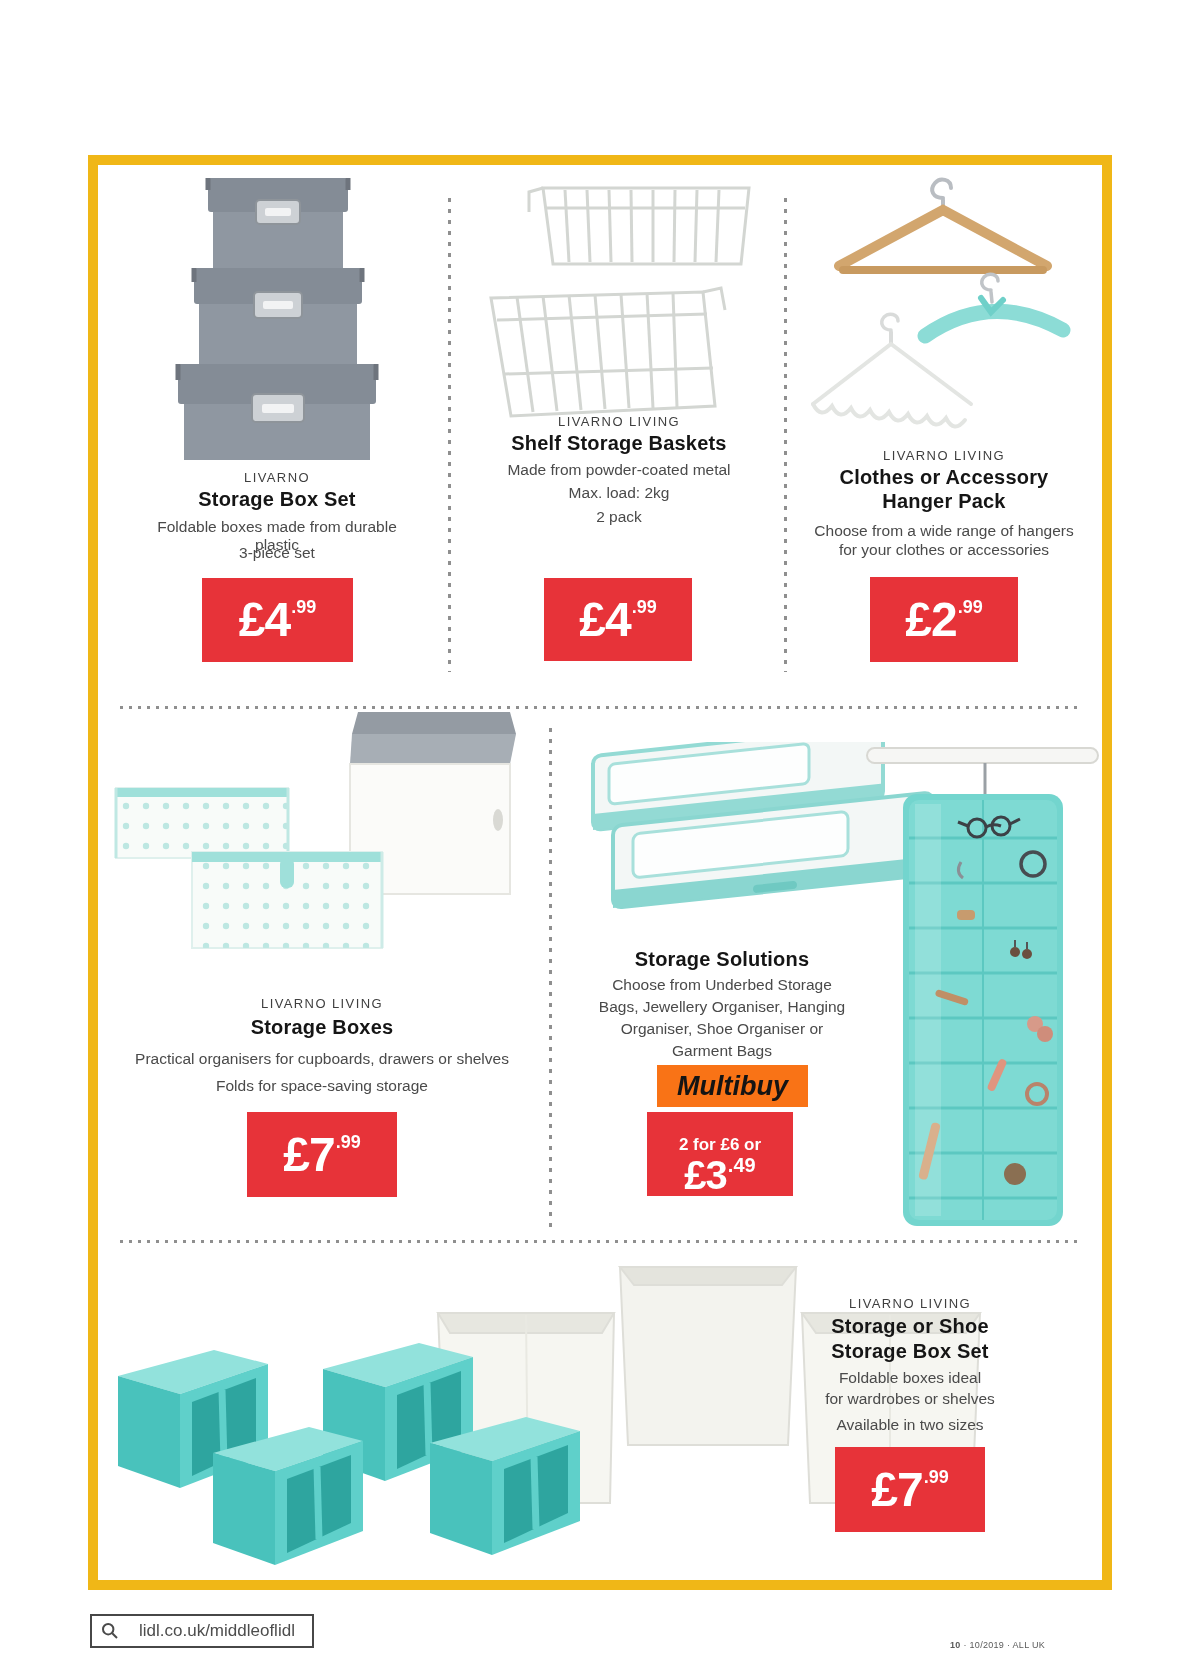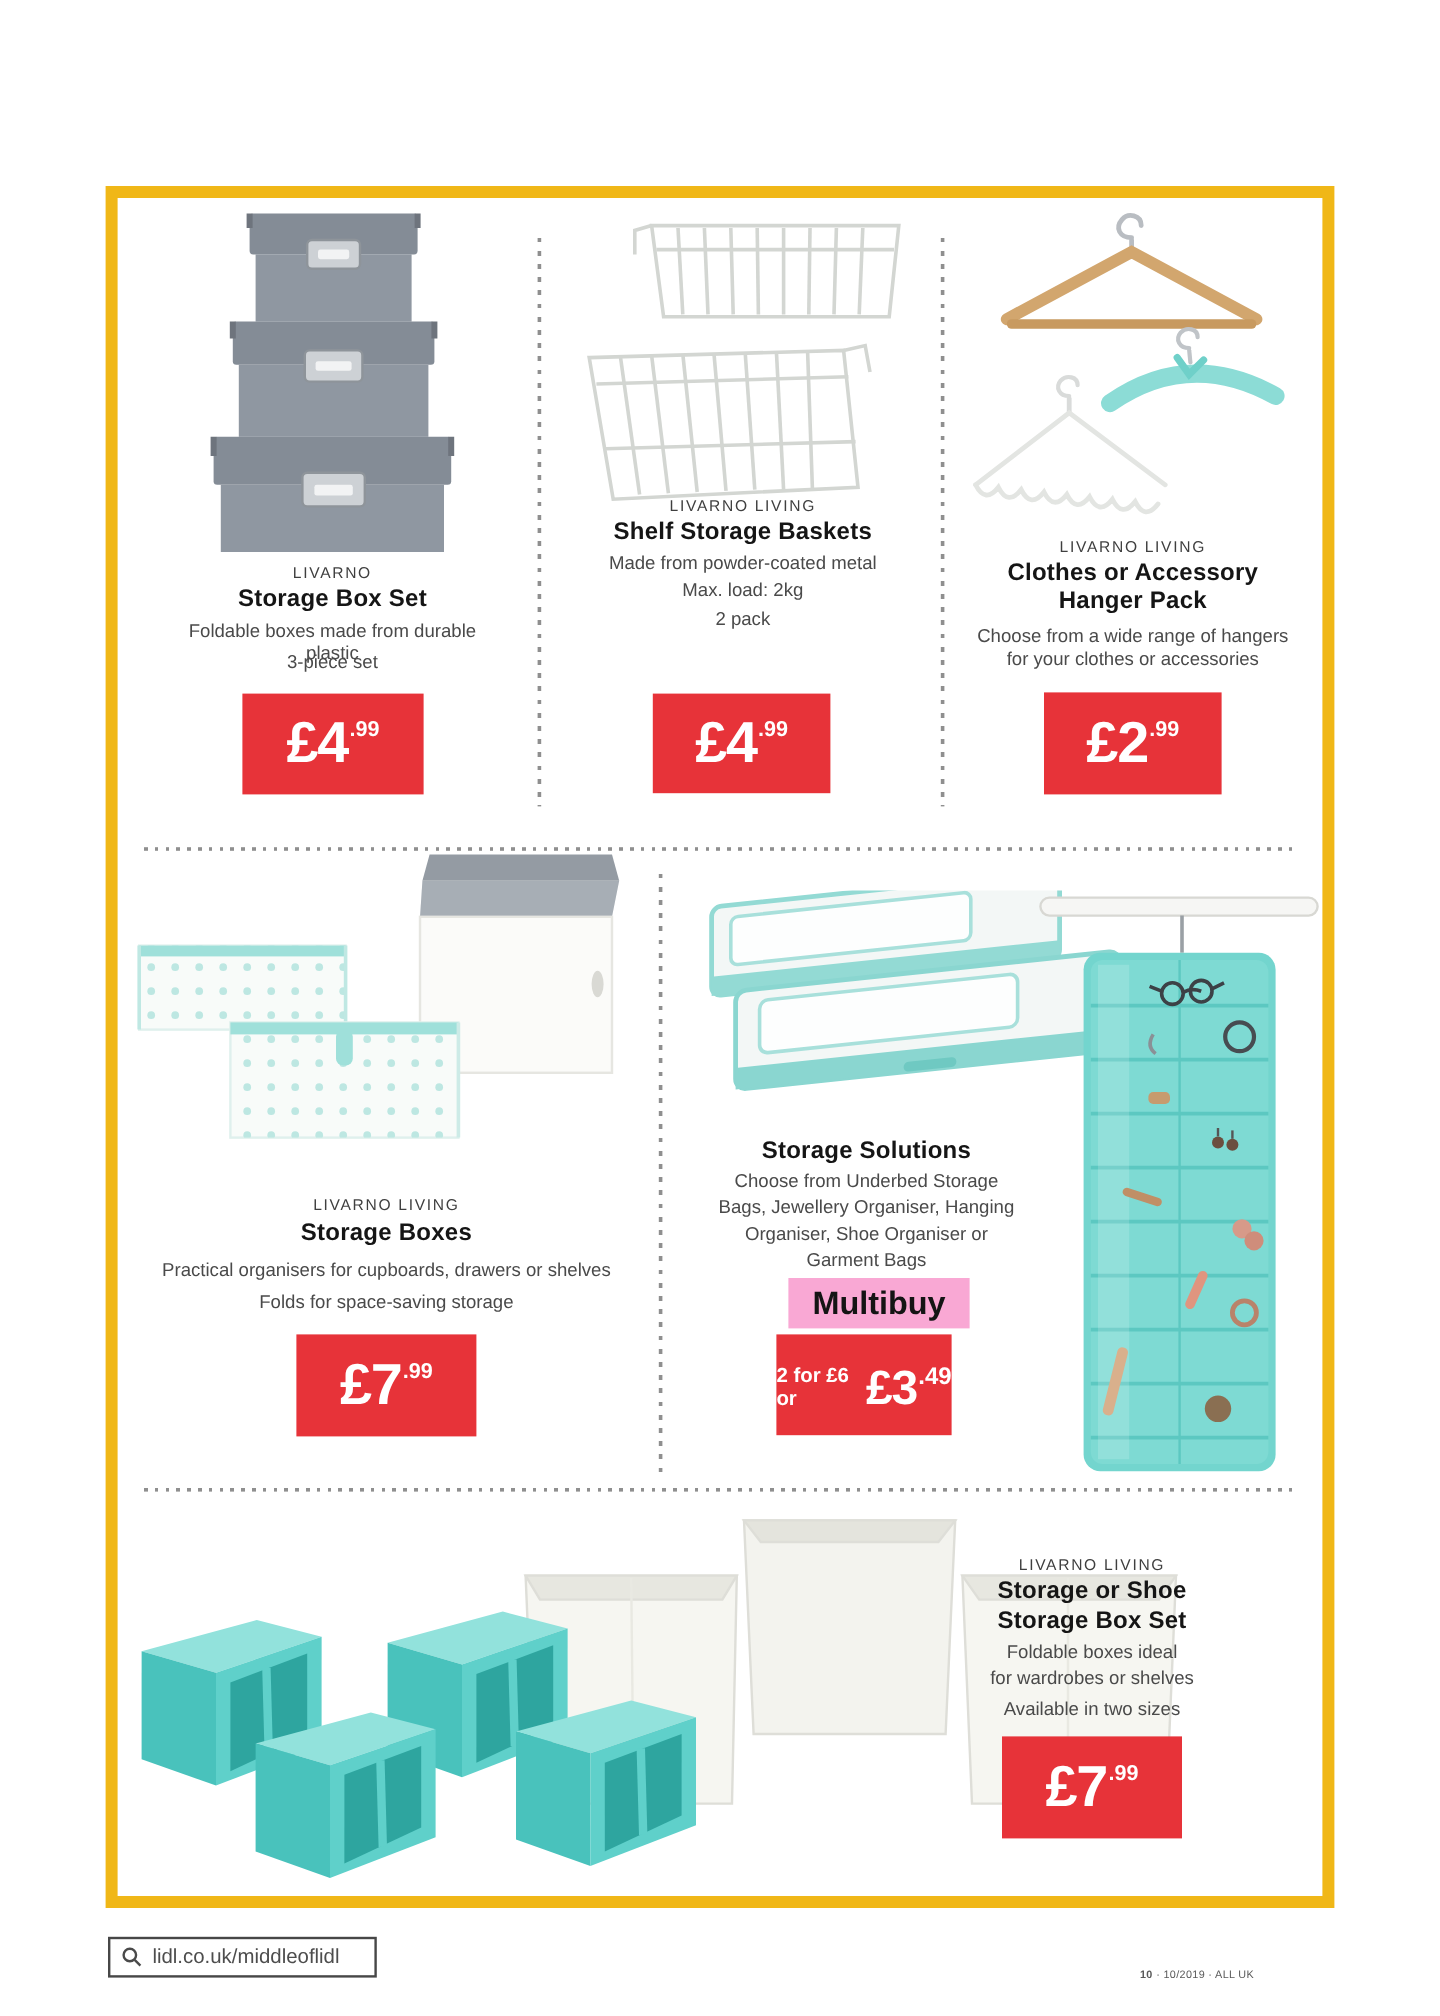--- a/index.html
+++ b/index.html
@@ -19,30 +19,30 @@
   .c5{left:552px;width:340px;}
   .c6{left:760px;width:300px;}
   .vdots{position:absolute;width:3px;
          background-image:repeating-linear-gradient(to bottom,#8f8f8f 0 4px,transparent 4px 11px);}
   .hdots{position:absolute;height:3px;
          background-image:repeating-linear-gradient(to right,#8f8f8f 0 3px,transparent 3px 9px);}
   .price{position:absolute;background:#e73339;color:#ffffff;display:flex;
          align-items:center;justify-content:center;}
   .pm{font-size:48px;font-weight:700;letter-spacing:-1px;line-height:1;}
   .ps{font-size:18px;font-weight:700;margin-top:-26px;margin-left:1px;line-height:1;}
-  .combo{flex-direction:row;justify-content:flex-start;padding-top:6px;box-sizing:border-box;}
+  .combo{flex-direction:column;justify-content:center;padding-top:23px;box-sizing:border-box;}
   .cond{font-size:17px;font-weight:700;line-height:1.1;}
   .combo .row{display:flex;align-items:center;}
   .combo .pm{font-size:40px;}
   .combo .ps{font-size:20px;margin-top:-20px;}
-  .multibuy{position:absolute;left:657px;top:1065px;width:151px;height:42px;background:#f9a8d4;
+  .multibuy{position:absolute;left:657px;top:1065px;width:151px;height:42px;background:#f97316;
             color:#141414;font-size:27px;font-weight:700;display:flex;align-items:center;
-            justify-content:center;}
+            justify-content:center;font-style:italic;}
   .searchbox{position:absolute;left:90px;top:1614px;width:224px;height:34px;border:2px solid #474747;
-             display:flex;align-items:center;gap:7px;padding-left:8px;box-sizing:border-box;
+             display:flex;align-items:center;gap:19px;padding-left:8px;box-sizing:border-box;
              background:#ffffff;}
   .searchbox span{font-size:17px;color:#4d4d4d;}
   .issue{position:absolute;left:950px;top:1640px;width:162px;font-size:9px;
          color:#5a5a5a;letter-spacing:.3px;}
 </style>
 </head>
 <body>
 
 <div class="page">
 

